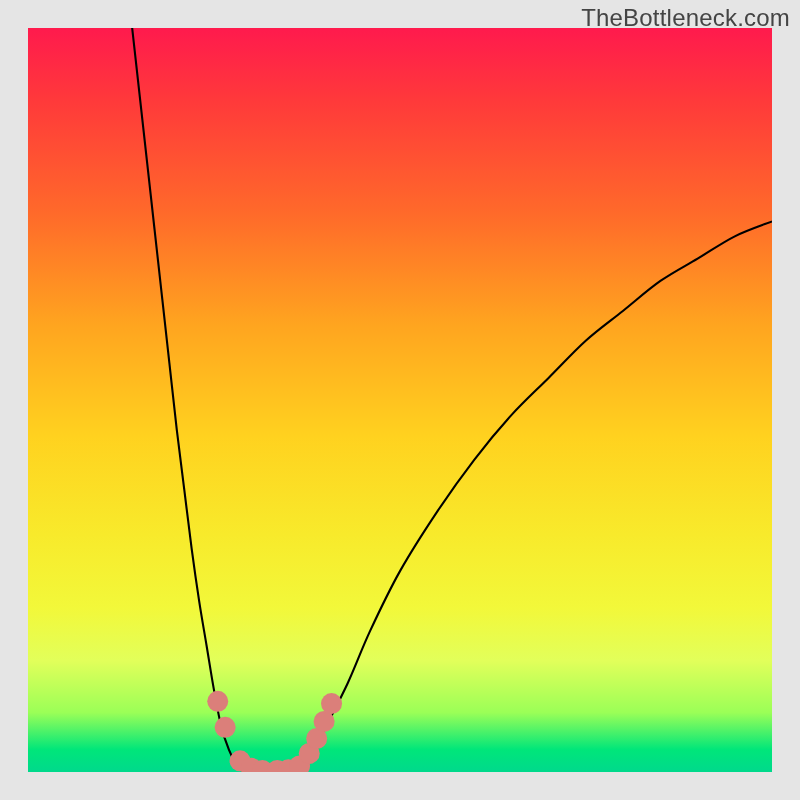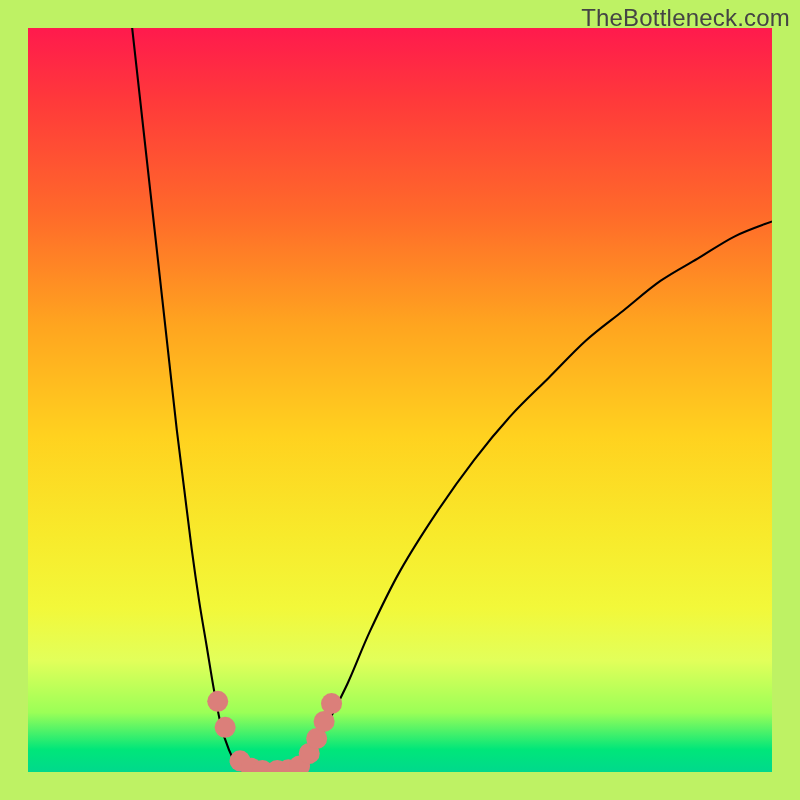--- a/index.html
+++ b/index.html
@@ -9,21 +9,21 @@
     height: 800px;
     overflow: hidden;
     background: #000;
     font-family: Arial, Helvetica, sans-serif;
   }
   .frame {
     position: absolute;
     top: 0; left: 0;
     width: 800px;
     height: 800px;
-    background: #bef264;
+    background: #e5e5e5;
   }
   .plot-area {
     position: absolute;
     left: 28px;
     top: 28px;
     width: 744px;
     height: 744px;
     background: linear-gradient(to bottom,
       #ff1a4d 0%,
       #ff3a3a 10%,

